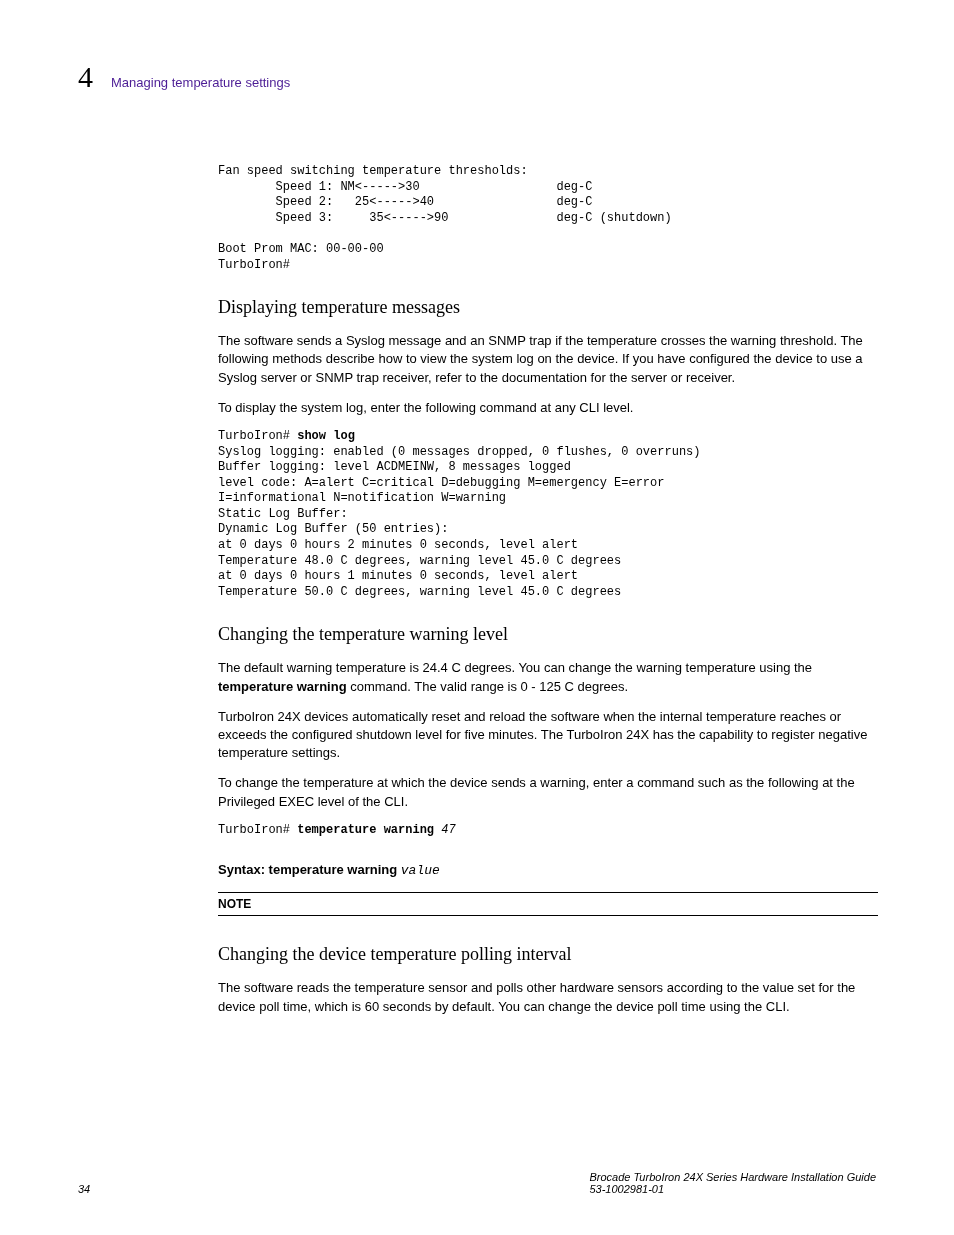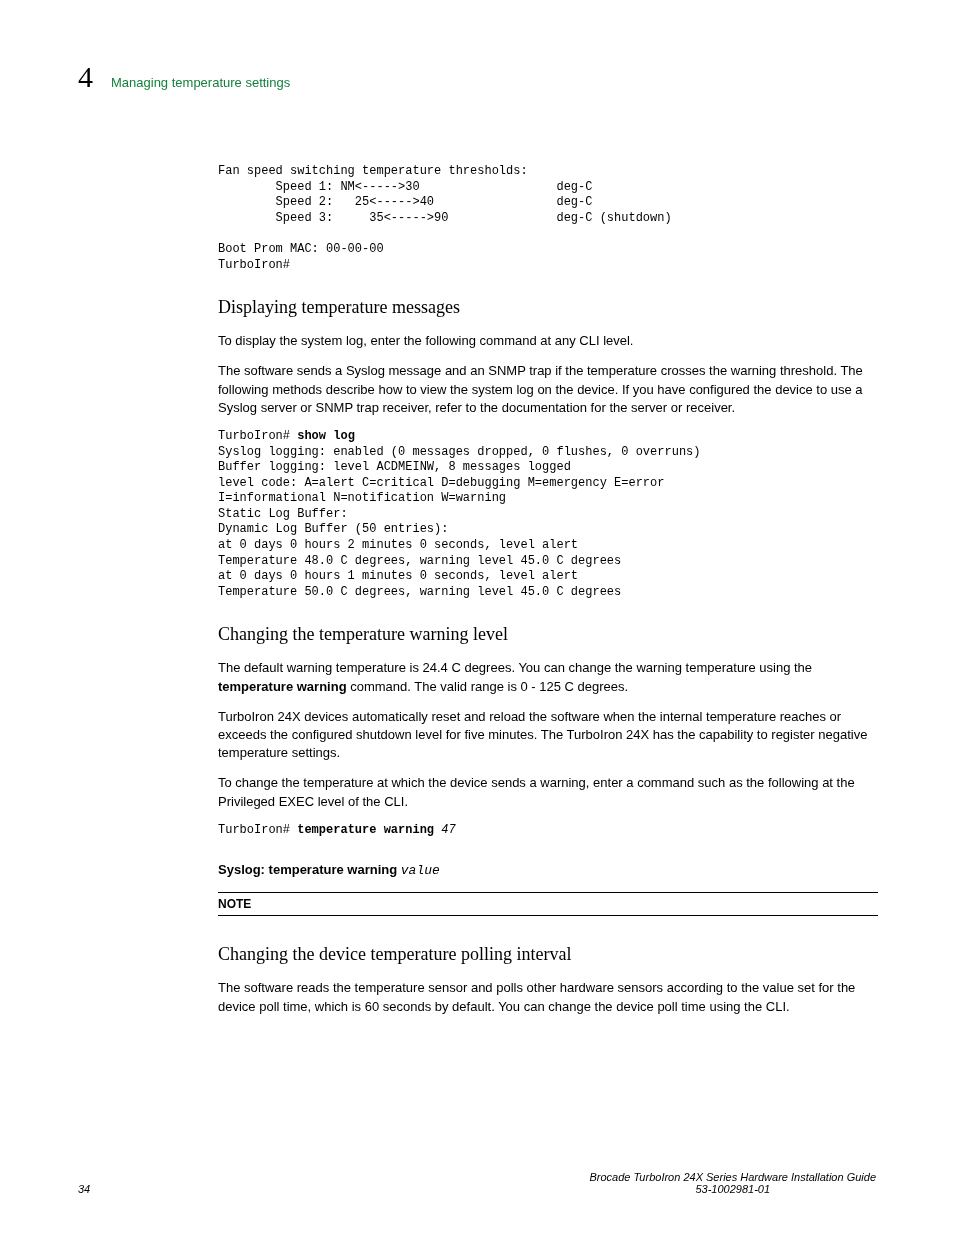--- a/index.html
+++ b/index.html
@@ -23,21 +23,21 @@
     gap: 18px;
     margin-bottom: 70px;
   }
   .chapnum {
     font-family: Georgia, 'Times New Roman', serif;
     font-size: 30px;
     font-weight: 400;
   }
   .runhead {
     font-size: 13px;
-    color: #15803d;
+    color: #4c1d95;
   }
   .content {
     margin-left: 140px;
     width: 660px;
   }
   .codeblock {
     font-family: 'Courier New', Courier, monospace;
     font-size: 12px;
     white-space: pre;
     line-height: 1.30;
@@ -78,21 +78,21 @@
     position: absolute;
     bottom: 40px;
     left: 78px;
     right: 78px;
     display: flex;
     justify-content: space-between;
     align-items: flex-end;
     font-size: 11px;
     font-style: italic;
   }
-  .footer .right { text-align: center; }
+  .footer .right { text-align: left; }
 </style>
 </head>
 <body>
 
 <div class="page">
 
   <div class="topbar">
     <span class="chapnum">4</span>
     <span class="runhead">Managing temperature settings</span>
   </div>
@@ -101,22 +101,22 @@
 
     <div class="codeblock">Fan speed switching temperature thresholds:
         Speed 1: NM&lt;-----&gt;30                   deg-C
         Speed 2:   25&lt;-----&gt;40                 deg-C
         Speed 3:     35&lt;-----&gt;90               deg-C (shutdown)
 
 Boot Prom MAC: 00-00-00
 TurboIron#</div>
 
     <h2>Displaying temperature messages</h2>
+    <p>The software sends a Syslog message and an SNMP trap if the temperature crosses the warning threshold. The following methods describe how to view the system log on the device. If you have configured the device to use a Syslog server or SNMP trap receiver, refer to the documentation for the server or receiver.</p>
     <p>To display the system log, enter the following command at any CLI level.</p>
-    <p>The software sends a Syslog message and an SNMP trap if the temperature crosses the warning threshold. The following methods describe how to view the system log on the device. If you have configured the device to use a Syslog server or SNMP trap receiver, refer to the documentation for the server or receiver.</p>
     <div class="codeblock"><span>TurboIron# </span><span class="bold">show log</span><span>
 Syslog logging: enabled (0 messages dropped, 0 flushes, 0 overruns)
 Buffer logging: level ACDMEINW, 8 messages logged
 level code: A=alert C=critical D=debugging M=emergency E=error
 I=informational N=notification W=warning
 Static Log Buffer:
 Dynamic Log Buffer (50 entries):
 at 0 days 0 hours 2 minutes 0 seconds, level alert
 Temperature 48.0 C degrees, warning level 45.0 C degrees
 at 0 days 0 hours 1 minutes 0 seconds, level alert
@@ -124,21 +124,21 @@
 
     <h2>Changing the temperature warning level</h2>
     <p>
       <span>The default warning temperature is 24.4 C degrees. You can change the warning temperature using the </span><span class="bold">temperature warning</span><span> command. The valid range is 0 - 125 C degrees.</span>
     </p>
     <p>TurboIron 24X devices automatically reset and reload the software when the internal temperature reaches or exceeds the configured shutdown level for five minutes. The TurboIron 24X has the capability to register negative temperature settings.</p>
     <p>To change the temperature at which the device sends a warning, enter a command such as the following at the Privileged EXEC level of the CLI.</p>
     <div class="codeblock"><span>TurboIron# </span><span class="bold">temperature warning </span><span class="italic">47</span></div>
 
     <div class="syntax">
-      <span class="bold">Syslog:  </span><span class="bold">temperature warning </span><span class="italic">value</span>
+      <span class="bold">Syntax:  </span><span class="bold">temperature warning </span><span class="italic">value</span>
     </div>
 
     <hr class="note-rule">
     <div class="note-label">NOTE</div>
     <hr class="note-rule">
 
     <h2 style="margin-top:28px">Changing the device temperature polling interval</h2>
     <p>The software reads the temperature sensor and polls other hardware sensors according to the value set for the device poll time, which is 60 seconds by default. You can change the device poll time using the CLI.</p>
 
   </div>

